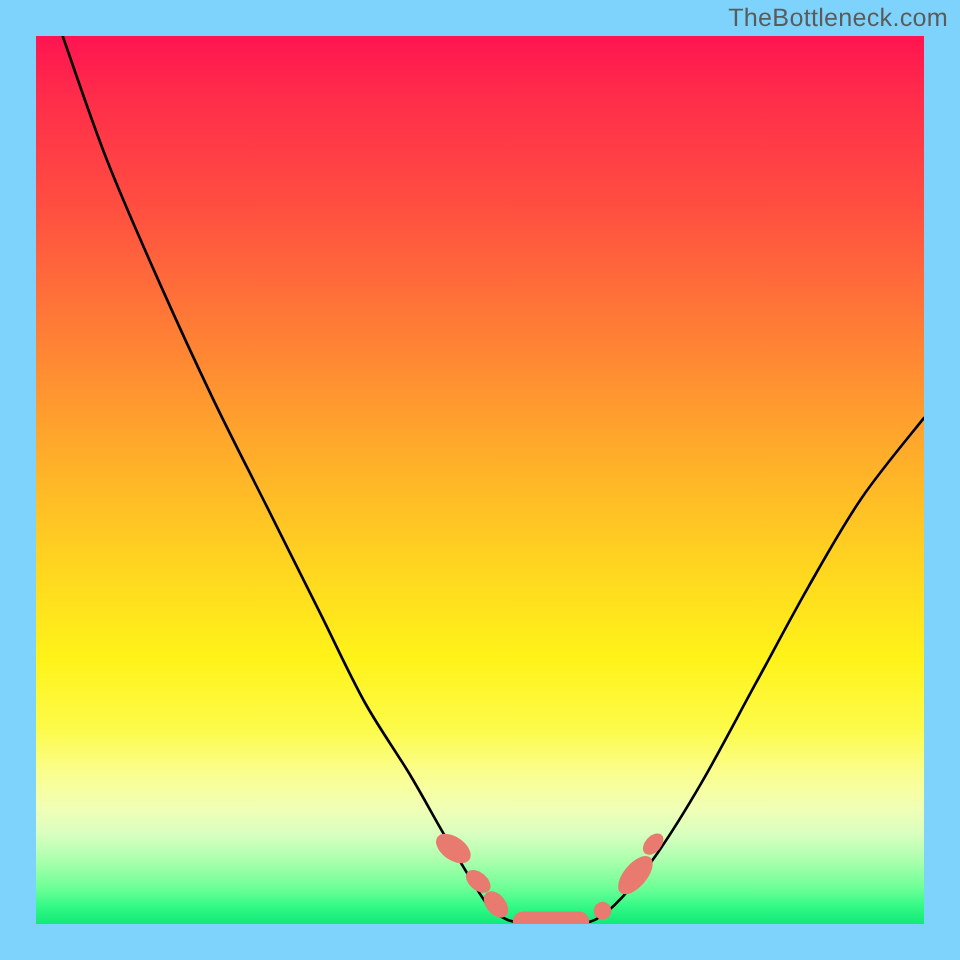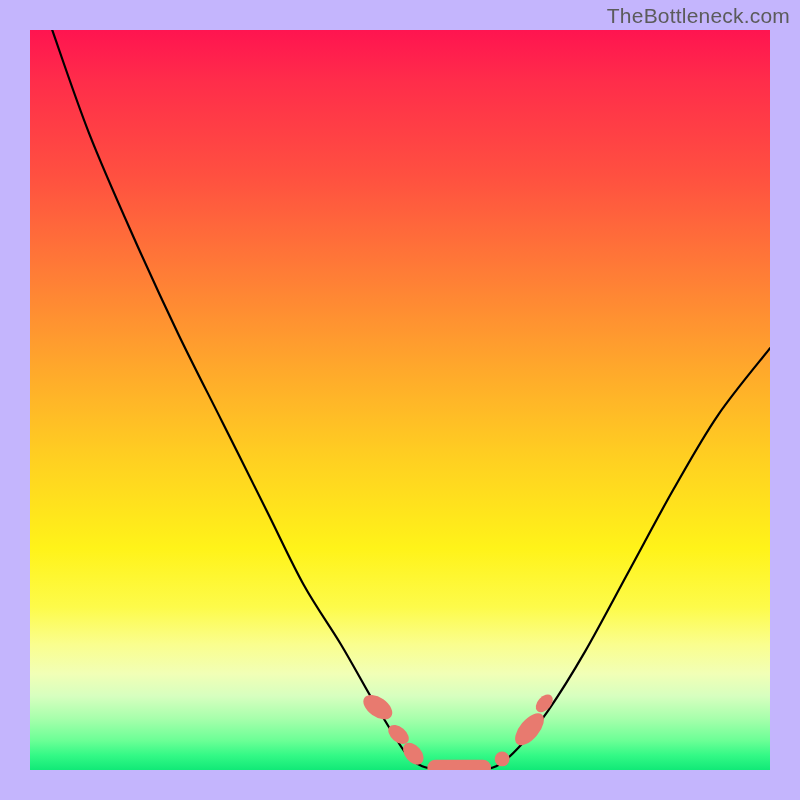--- a/index.html
+++ b/index.html
@@ -7,21 +7,21 @@
     padding: 0;
     width: 800px;
     height: 800px;
     overflow: hidden;
     background: #000;
     font-family: Arial, Helvetica, sans-serif;
   }
   .frame {
     position: absolute;
     inset: 0;
-    background: #c4b5fd;
+    background: #7dd3fc;
   }
   .plot-area {
     position: absolute;
     left: 30px;
     top: 30px;
     width: 740px;
     height: 740px;
     
     background: linear-gradient(
       to bottom,

